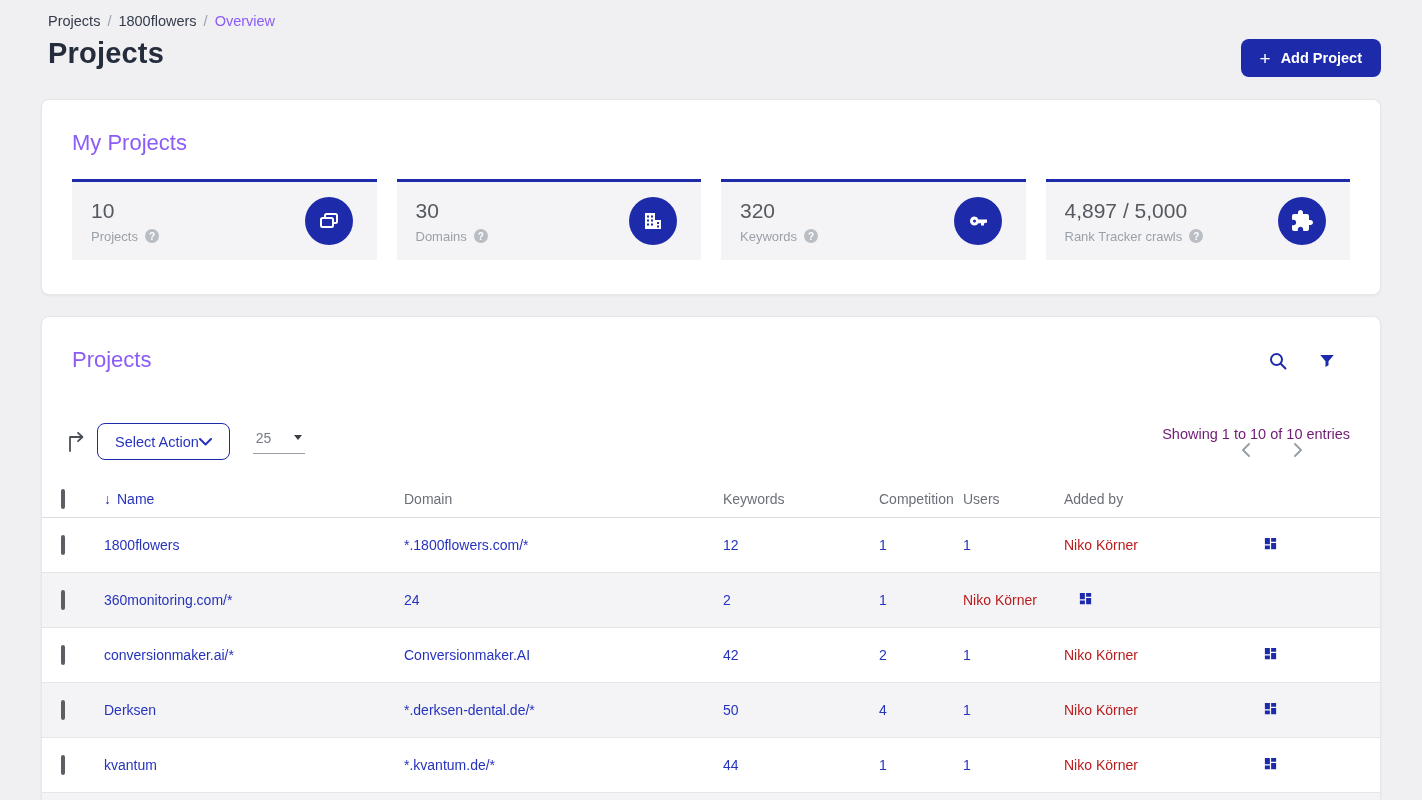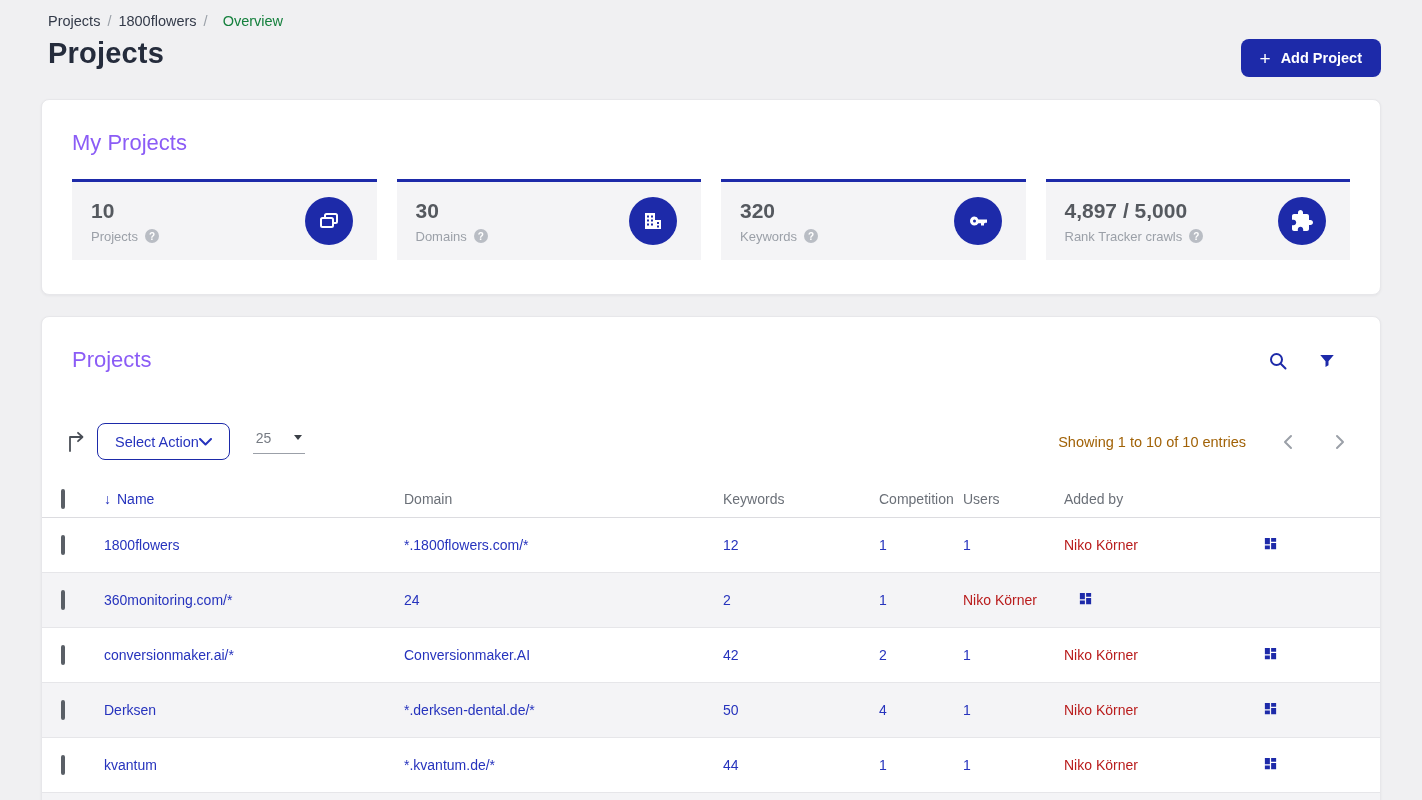--- a/index.html
+++ b/index.html
@@ -9,21 +9,21 @@
     background:#f0f0f2;
     font-family:"Liberation Sans", sans-serif;
     -webkit-font-smoothing:antialiased;
   }
   .page { padding:13px 41px 0; }
 
   
   .breadcrumb { margin-left:7px; font-size:14.5px; display:flex; gap:7px; align-items:center; }
   .crumb-dark { color:#333a49; }
   .crumb-sep  { color:#9aa0a8; }
-  .crumb-light{ color:#15803d;margin-left:8px; }
+  .crumb-light{ color:#8b5cf6; }
 
   
   .title-row { display:flex; justify-content:space-between; align-items:flex-start; margin:8px 0 0 7px; }
   .page-title { margin:0; font-size:29px; font-weight:600; color:#252c3c; letter-spacing:.2px; }
   .add-btn {
     background:#1d2aa9; color:#fff; border:none; border-radius:8px;
     height:38px; padding:0 19px; font-size:14.5px; font-weight:600;
     display:flex; align-items:center; gap:10px; cursor:pointer; margin-top:2px;
     font-family:"Liberation Sans",sans-serif;
   }
@@ -32,21 +32,21 @@
   
   .card { background:#fff; border:1px solid #e7e7ea; border-radius:8px; box-shadow:0 1px 3px rgba(20,20,40,.05); }
   .card-title { margin:0; font-size:22px; font-weight:500; color:#8b5cf6; }
 
   .card-my { margin-top:22px; padding:30px 30px 34px; }
   .stats { display:flex; gap:20px; margin-top:23px; }
   .stat {
     flex:1; background:#f4f4f6; border-top:3px solid #1d2aa9; height:81px;
     display:flex; align-items:center; justify-content:space-between; padding:0 24px 0 19px;
   }
-  .stat-value { font-size:21px; color:#55595f;font-weight:bold; }
+  .stat-value { font-size:21px; color:#55595f; }
   .stat-label { font-size:13px; color:#9ba0a8; margin-top:6px; display:flex; align-items:center; gap:7px; }
   .help {
     width:14px; height:14px; border-radius:50%; background:#b9bdc4; color:#fff;
     font-size:10px; font-weight:700; display:inline-flex; align-items:center; justify-content:center; cursor:pointer;
   }
   .stat-icon-circle { width:48px; height:48px; border-radius:50%; background:#1d2aa9; display:flex; align-items:center; justify-content:center; flex:none; }
 
   
   .card-table { margin-top:21px; height:530px; padding-top:30px; }
   .table-head-row { display:flex; justify-content:space-between; align-items:flex-start; padding:0 30px; }
@@ -57,21 +57,21 @@
   .select-action {
     margin-left:9px; height:37px; border:1.5px solid #1d2aa9; border-radius:8px; background:#fff;
     color:#2633bd; font-size:14.5px; font-weight:500; padding:0 17px;
     display:flex; align-items:center; cursor:pointer; font-family:"Liberation Sans",sans-serif;
   }
   .page-size {
     margin-left:23px; width:52px; border-bottom:1px solid #9ba0a8; color:#767b83; font-size:14px;
     padding:0 3px 7px 3px; display:flex; justify-content:space-between; align-items:center; cursor:pointer;
   }
   .caret-down { width:0; height:0; border-left:4px solid transparent; border-right:4px solid transparent; border-top:5px solid #3a3f46; }
-  .controls-right { margin-left:auto; display:flex; align-items:center; color:#a16207; font-size:14.5px; }
+  .controls-right { margin-left:auto; display:flex; align-items:center; color:#701a75; font-size:14.5px;flex-direction:column; }
   .pager { display:flex; gap:40px; margin-left:36px; margin-right:4px; }
 
   
   .table { margin-top:20px; }
   .grid-row { display:grid; grid-template-columns:62px 300px 319px 156px 84px 101px 185px 1fr; align-items:center; }
   .thead { height:38px; border-bottom:1px solid #dcdce0; color:#6b7078; font-size:14px; }
   .col-name-head { color:#2633bd; display:flex; align-items:center; gap:6px; cursor:pointer; }
   .sort-arrow { font-size:14px; }
   .row { height:55px; font-size:14px; border-bottom:1px solid #e6e6e9; background:#fff; }
   .row.alt { background:#f4f4f6; }

